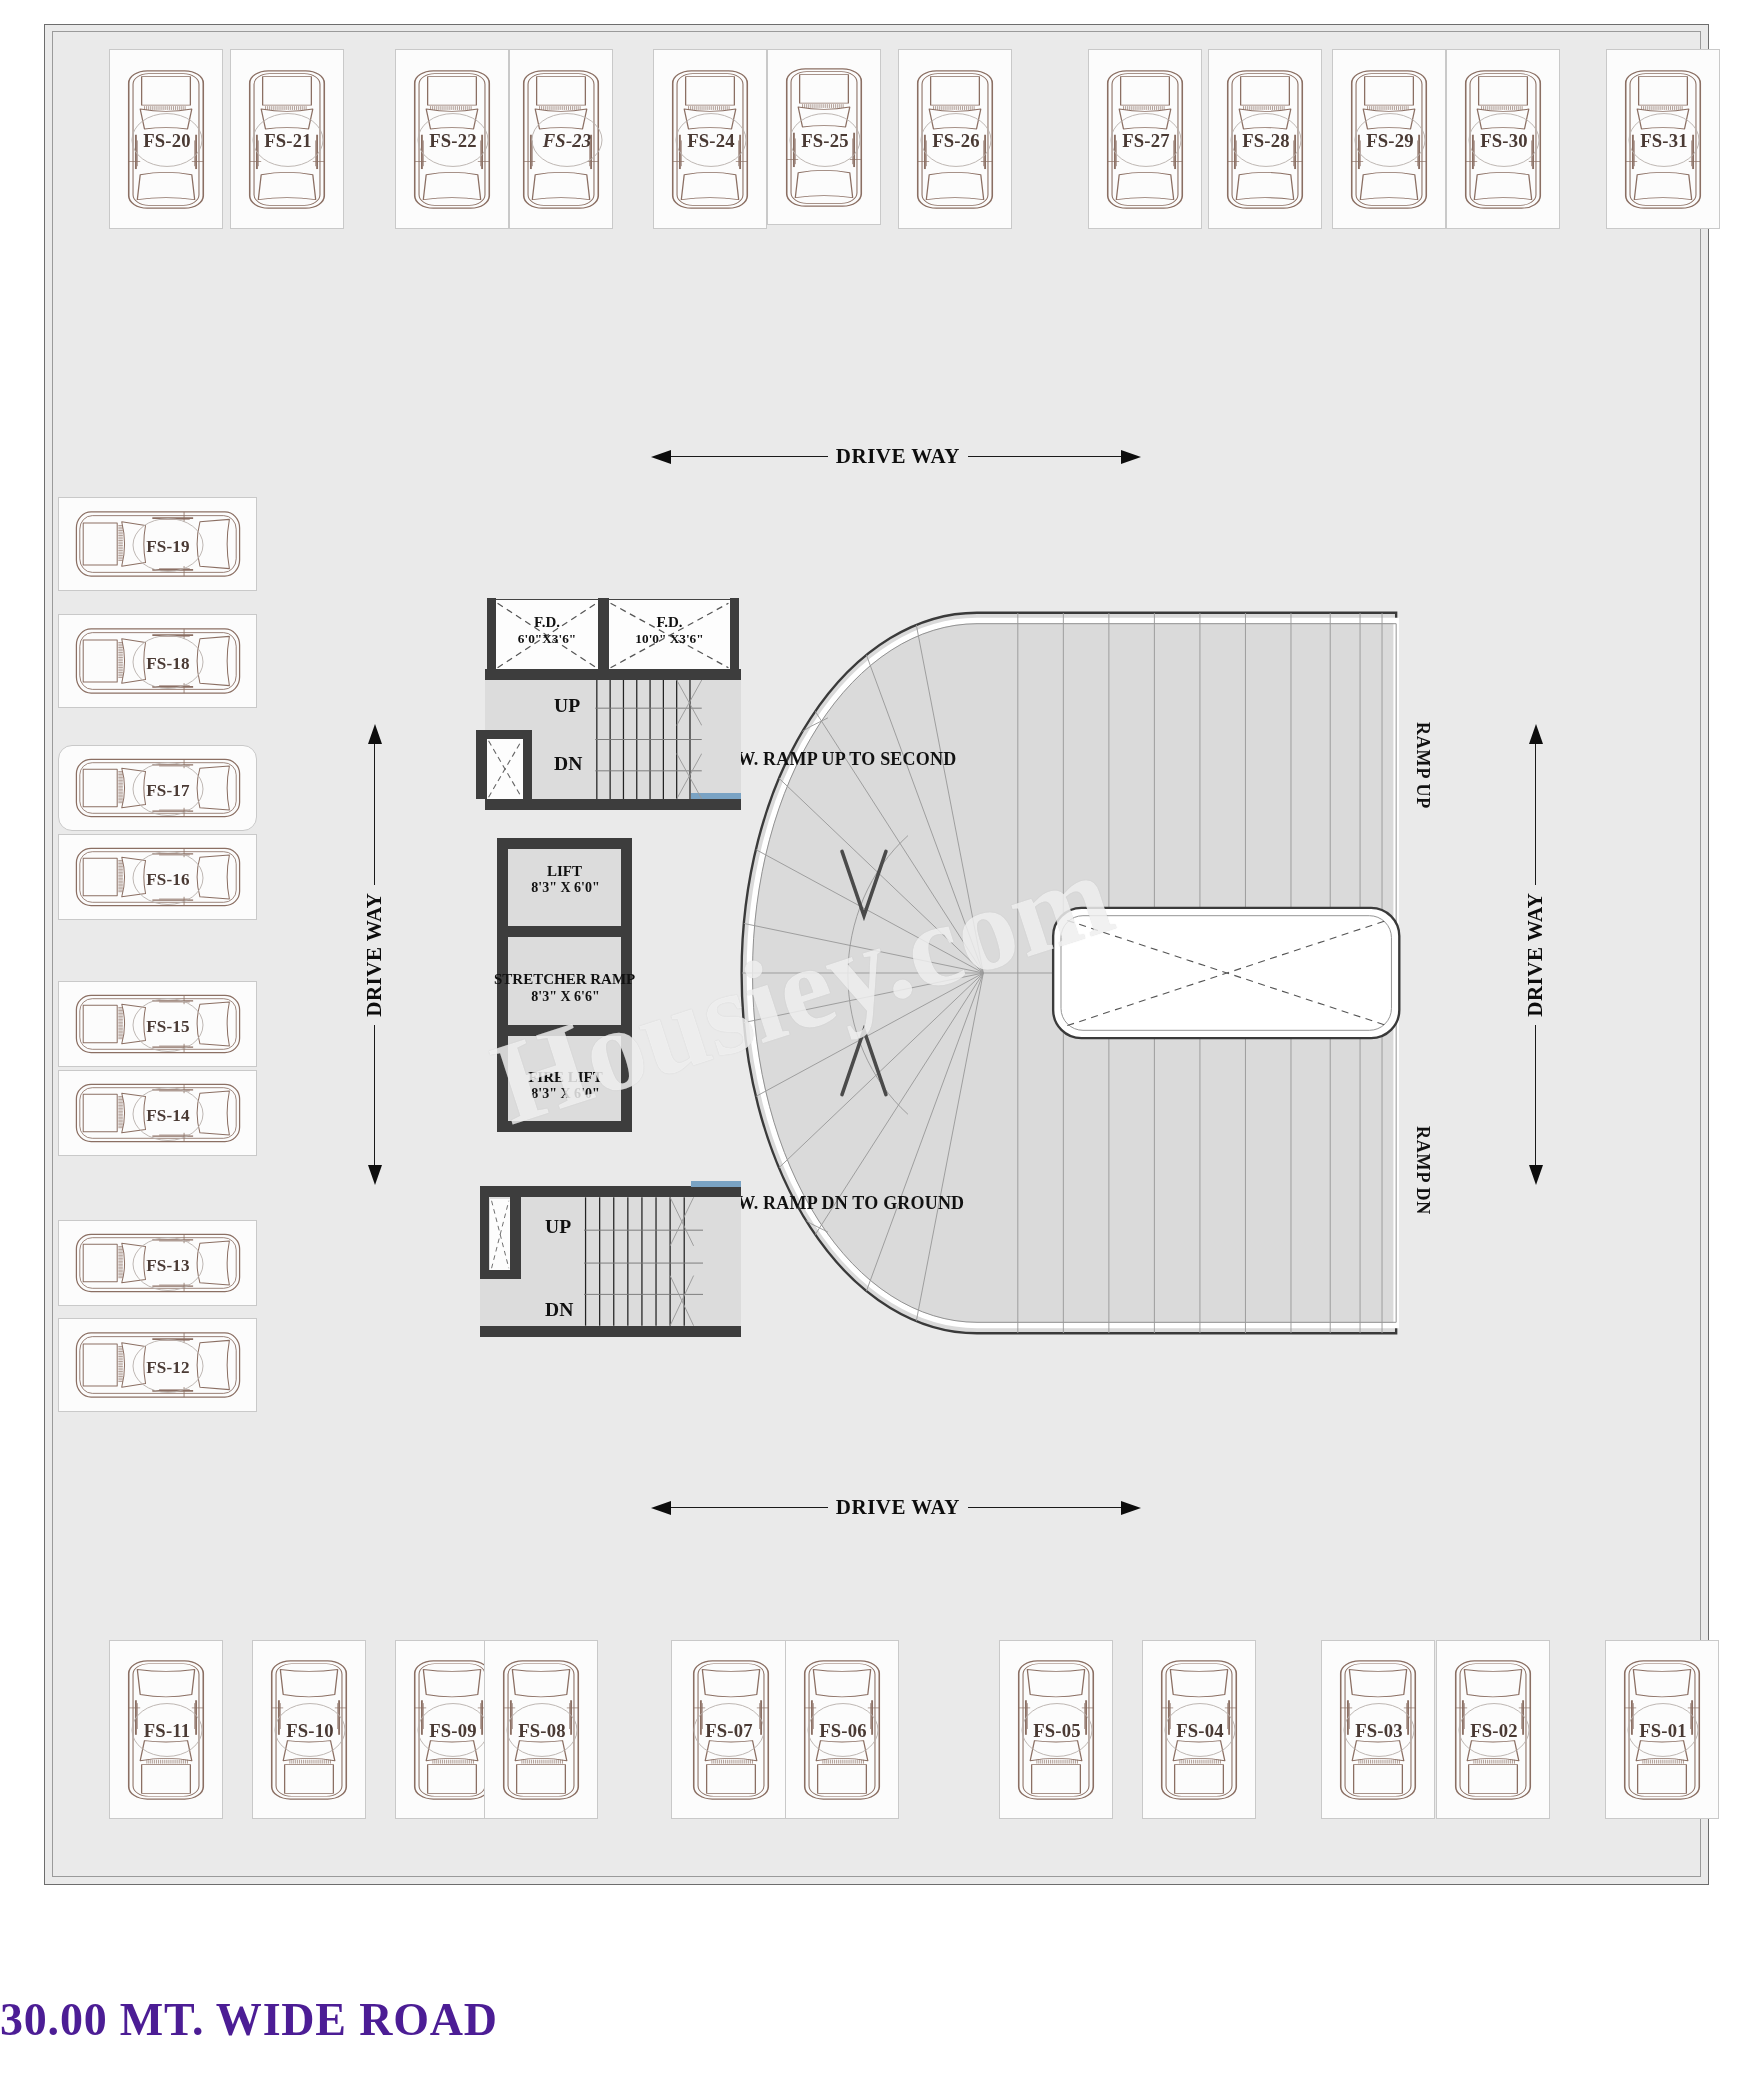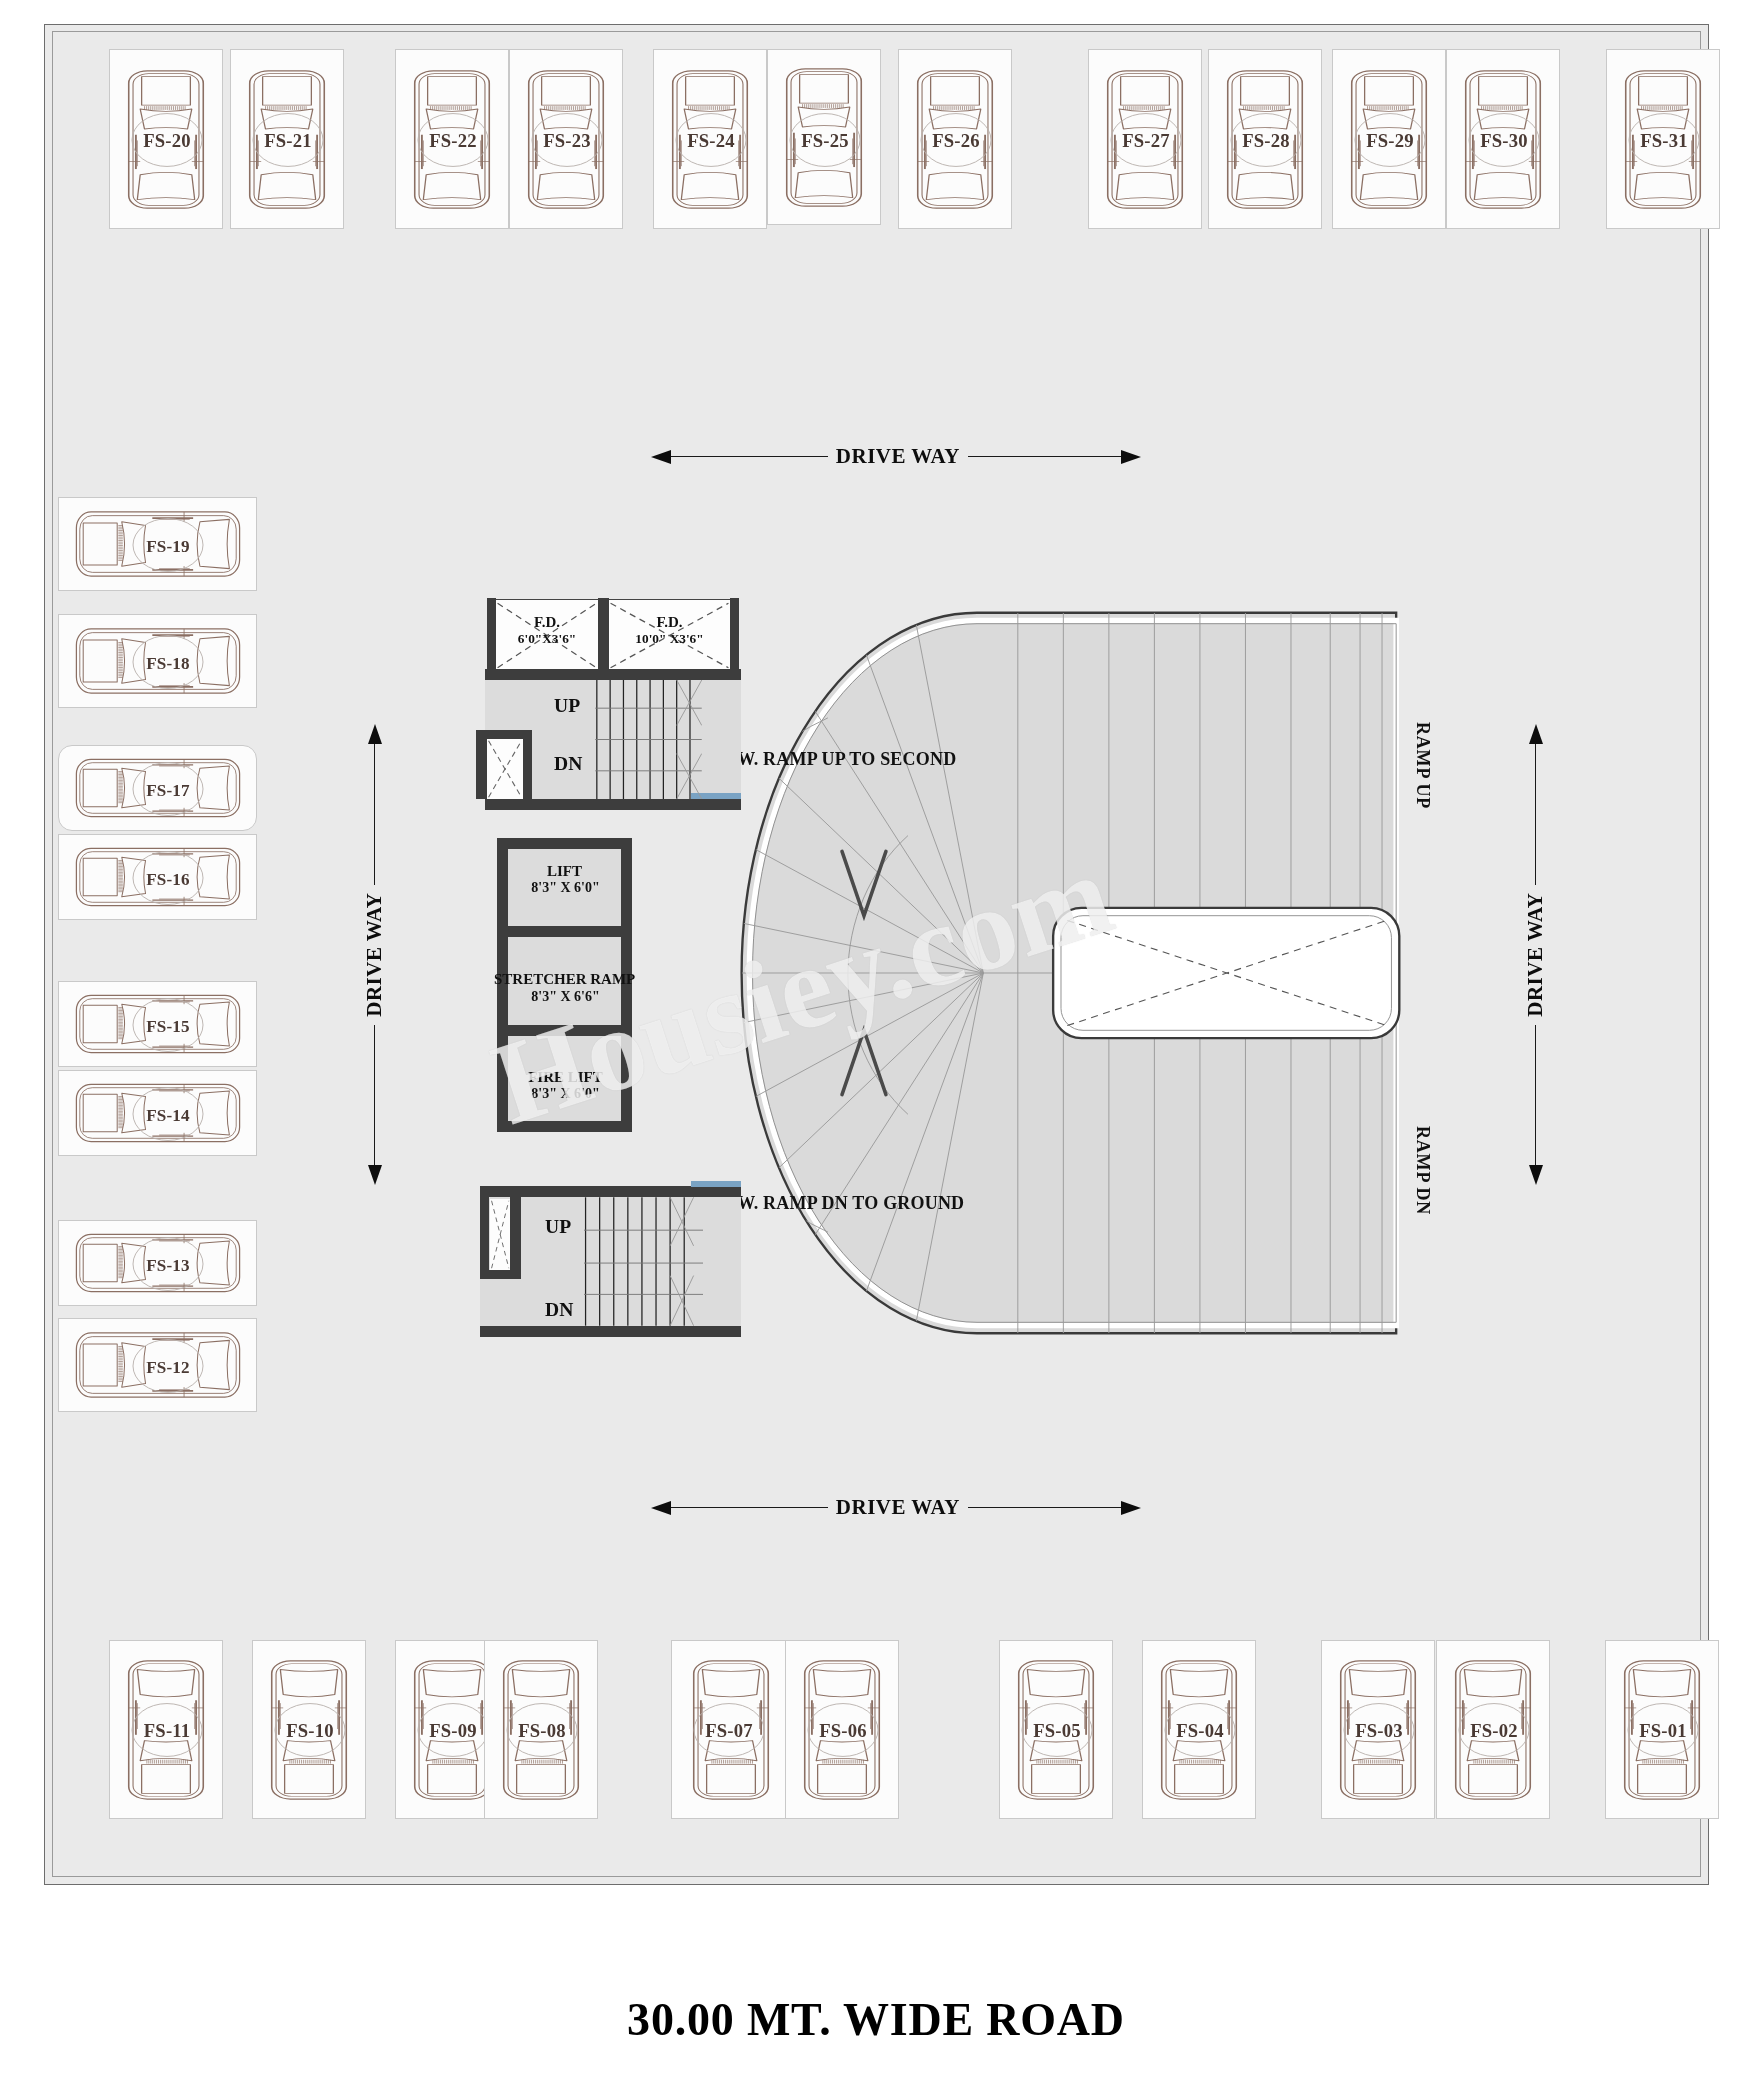--- a/index.html
+++ b/index.html
@@ -57,23 +57,23 @@
             writing-mode:vertical-rl;}
 
   
   #watermark{position:absolute;left:502px;top:895px;width:785px;height:282px;
              transform:rotate(-18deg);pointer-events:none;}
   #watermark span{font-family:"Liberation Serif",serif;font-size:118px;font-weight:bold;
                   color:rgba(255,255,255,0.72);
                   text-shadow:0 0 0.8px rgba(140,140,140,0.45);}
 
   
-  #road-title{position:absolute;left:0;top:1993px;width:1752px;text-align:center;
+  #road-title{position:absolute;left:0;top:1993px;width:1752px;
               font-family:"Liberation Serif",serif;font-weight:bold;font-size:46px;
-              letter-spacing:0.8px;color:#000000;}
+              letter-spacing:0.8px;color:#4c1d95;}
 </style>
 </head>
 <body>
 
 <div id="page">
 
   <div id="plot-outer"></div>
   <div id="plot-inner"></div>
 
   <div id="top-row">
@@ -214,21 +214,21 @@
               <line x1="84" y1="80" x2="84" y2="88"></line>
               <line x1="86.7" y1="80" x2="86.7" y2="88"></line>
     </g>
   </svg>
      </div>
      <div class="baylabel" style="left:20px;top:62px;"><svg width="74" height="56" style="overflow:visible" viewBox="0 0 94 72">
       <ellipse cx="47" cy="36" rx="45" ry="34" fill="none" stroke="#b9b1ad" stroke-width="1.2"></ellipse>
       <text x="47" y="45" text-anchor="middle" font-family="Liberation Serif, serif" font-weight="bold" font-size="24" fill="#4a3a34">FS-22</text>
     </svg></div>
       </div>
-      <div class="bay" style="left: 509px; top: 49px; width: 114px; height: 180px;">
+      <div class="bay" style="left: 509px; top: 49px; width: 104px; height: 180px; font-style: italic;">
         <div class="carwrap" style="display:flex;align-items:center;justify-content:center;">
 
   <svg width="86" height="143" viewBox="0 0 120 300" preserveAspectRatio="none" style="">
     <g fill="none" stroke="#8b6f63" stroke-width="2.2" stroke-linejoin="round">
       <rect x="8" y="6" width="104" height="288" rx="26" ry="26"></rect>
       <rect x="14" y="12" width="92" height="276" rx="22" ry="22" stroke-width="1.5"></rect>
       <path d="M26 18 H94 V78 H26 Z" stroke-width="1.8"></path>
       <path d="M24 86 Q60 96 96 86 L90 128 Q60 122 30 128 Z" stroke-width="1.8"></path>
       <line x1="18" y1="140" x2="18" y2="212" stroke-width="2.6"></line>
       <line x1="102" y1="140" x2="102" y2="212" stroke-width="2.6"></line>

